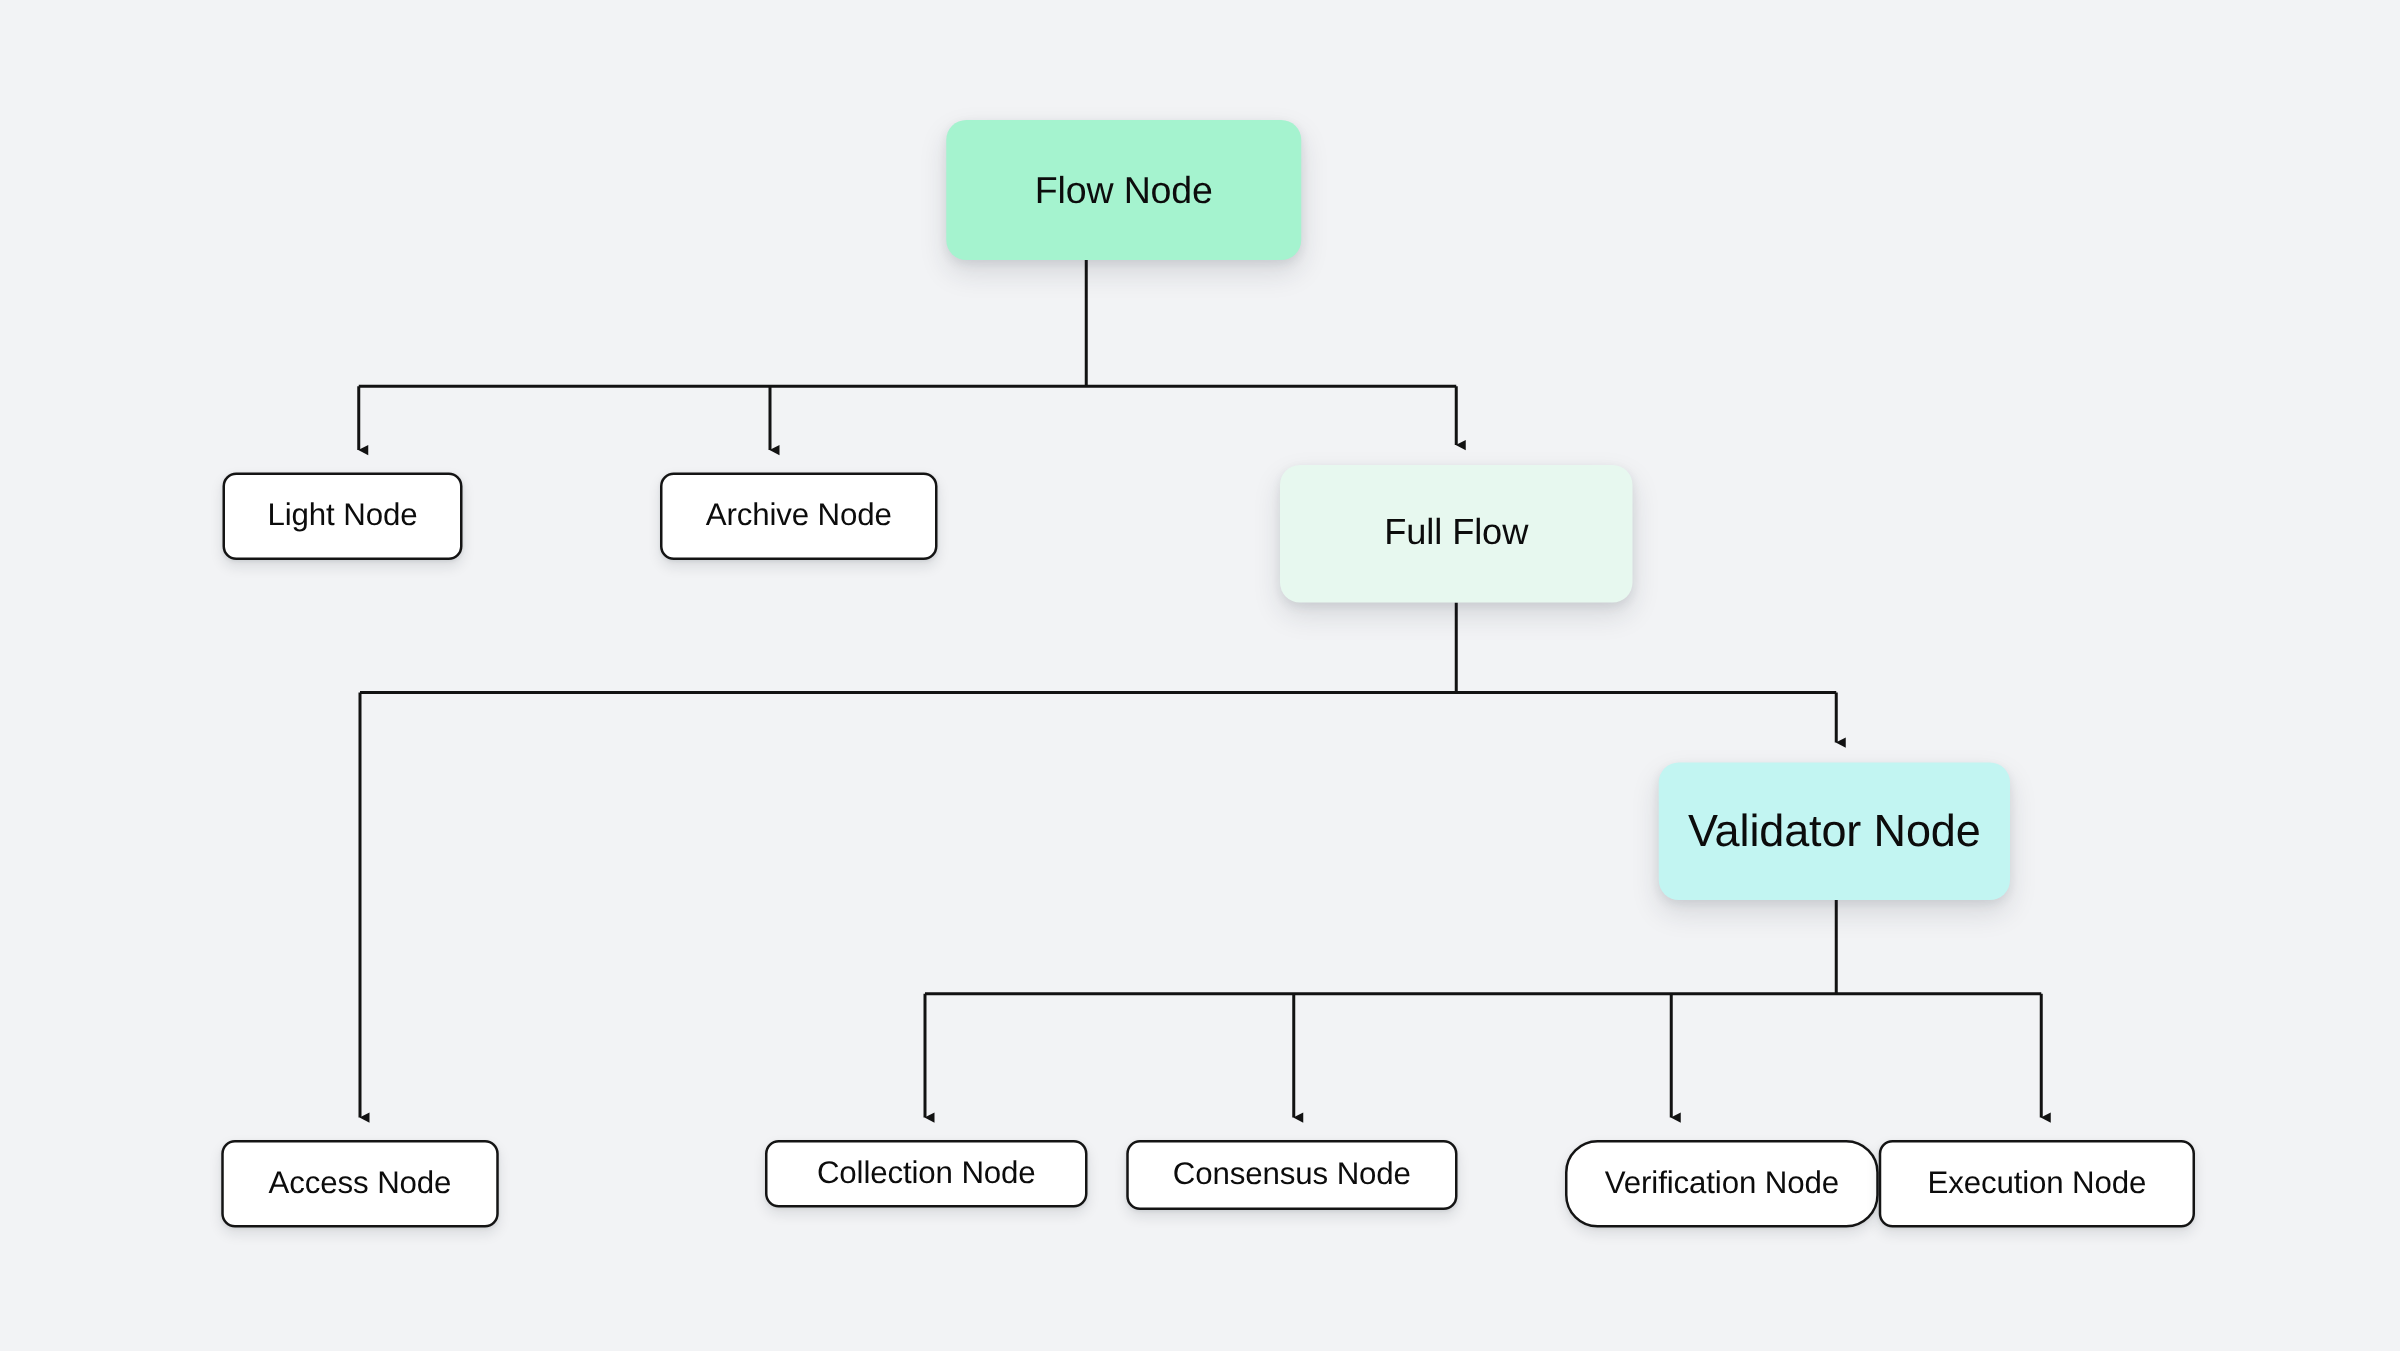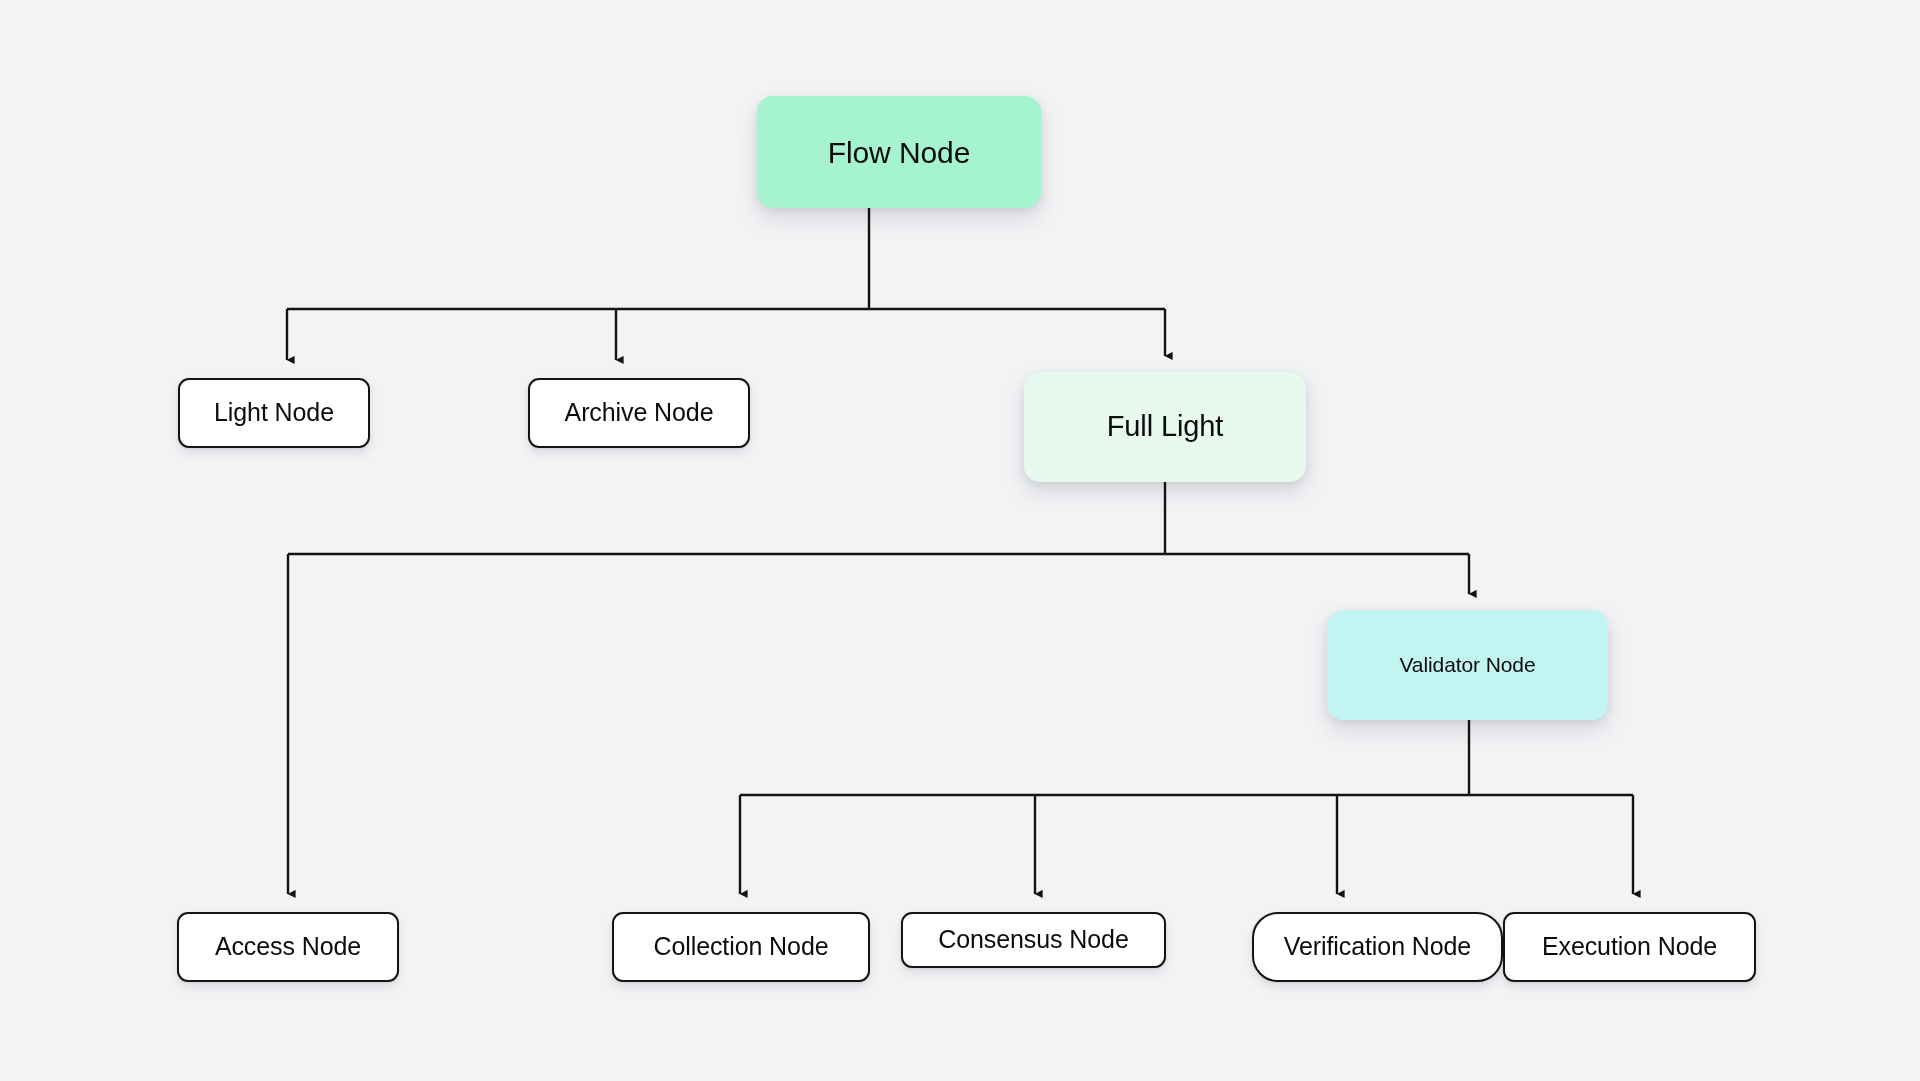--- a/index.html
+++ b/index.html
@@ -66,21 +66,21 @@
 
   .node.lvl-root {
     font-size: 30px;
     background: #a5f3cf;
   }
   .node.lvl-mid {
     font-size: 29px;
     background: #e7f8ef;
   }
   .node.lvl-sub {
-    font-size: 21px;
+    font-size: 36px;
     background: #c2f5f2;
   }
 
   .node-label {
     display: block;
     line-height: 1.1;
   }
 </style>
 </head>
 <body>
@@ -122,32 +122,32 @@
 
   <div class="node plain" style="left:178px; top:378px; width:192px; height:70px;">
     <span class="node-label">Light Node</span>
   </div>
 
   <div class="node plain" style="left:504px; top:378px; width:222px; height:70px;margin-left:24px;">
     <span class="node-label">Archive Node</span>
   </div>
 
   <div class="node tinted lvl-mid" style="left:1024px; top:372px; width:282px; height:110px;">
-    <span class="node-label">Full Light</span>
+    <span class="node-label">Full Flow</span>
   </div>
 
   <div class="node tinted lvl-sub" style="left:1327px; top:610px; width:281px; height:110px;">
     <span class="node-label">Validator Node</span>
   </div>
 
   <div class="node plain" style="left:177px; top:912px; width:222px; height:70px;">
     <span class="node-label">Access Node</span>
   </div>
 
-  <div class="node plain" style="left:612px; top:912px; width:258px; height:70px;">
+  <div class="node plain" style="left:612px; top:912px; width:258px; height:54px;">
     <span class="node-label">Collection Node</span>
   </div>
 
   <div class="node plain" style="left:901px; top:912px; width:265px; height:56px;">
     <span class="node-label">Consensus Node</span>
   </div>
 
   <div class="node plain" style="left:1252px; top:912px; width:251px; height:70px;border-radius:26px;">
     <span class="node-label">Verification Node</span>
   </div>

